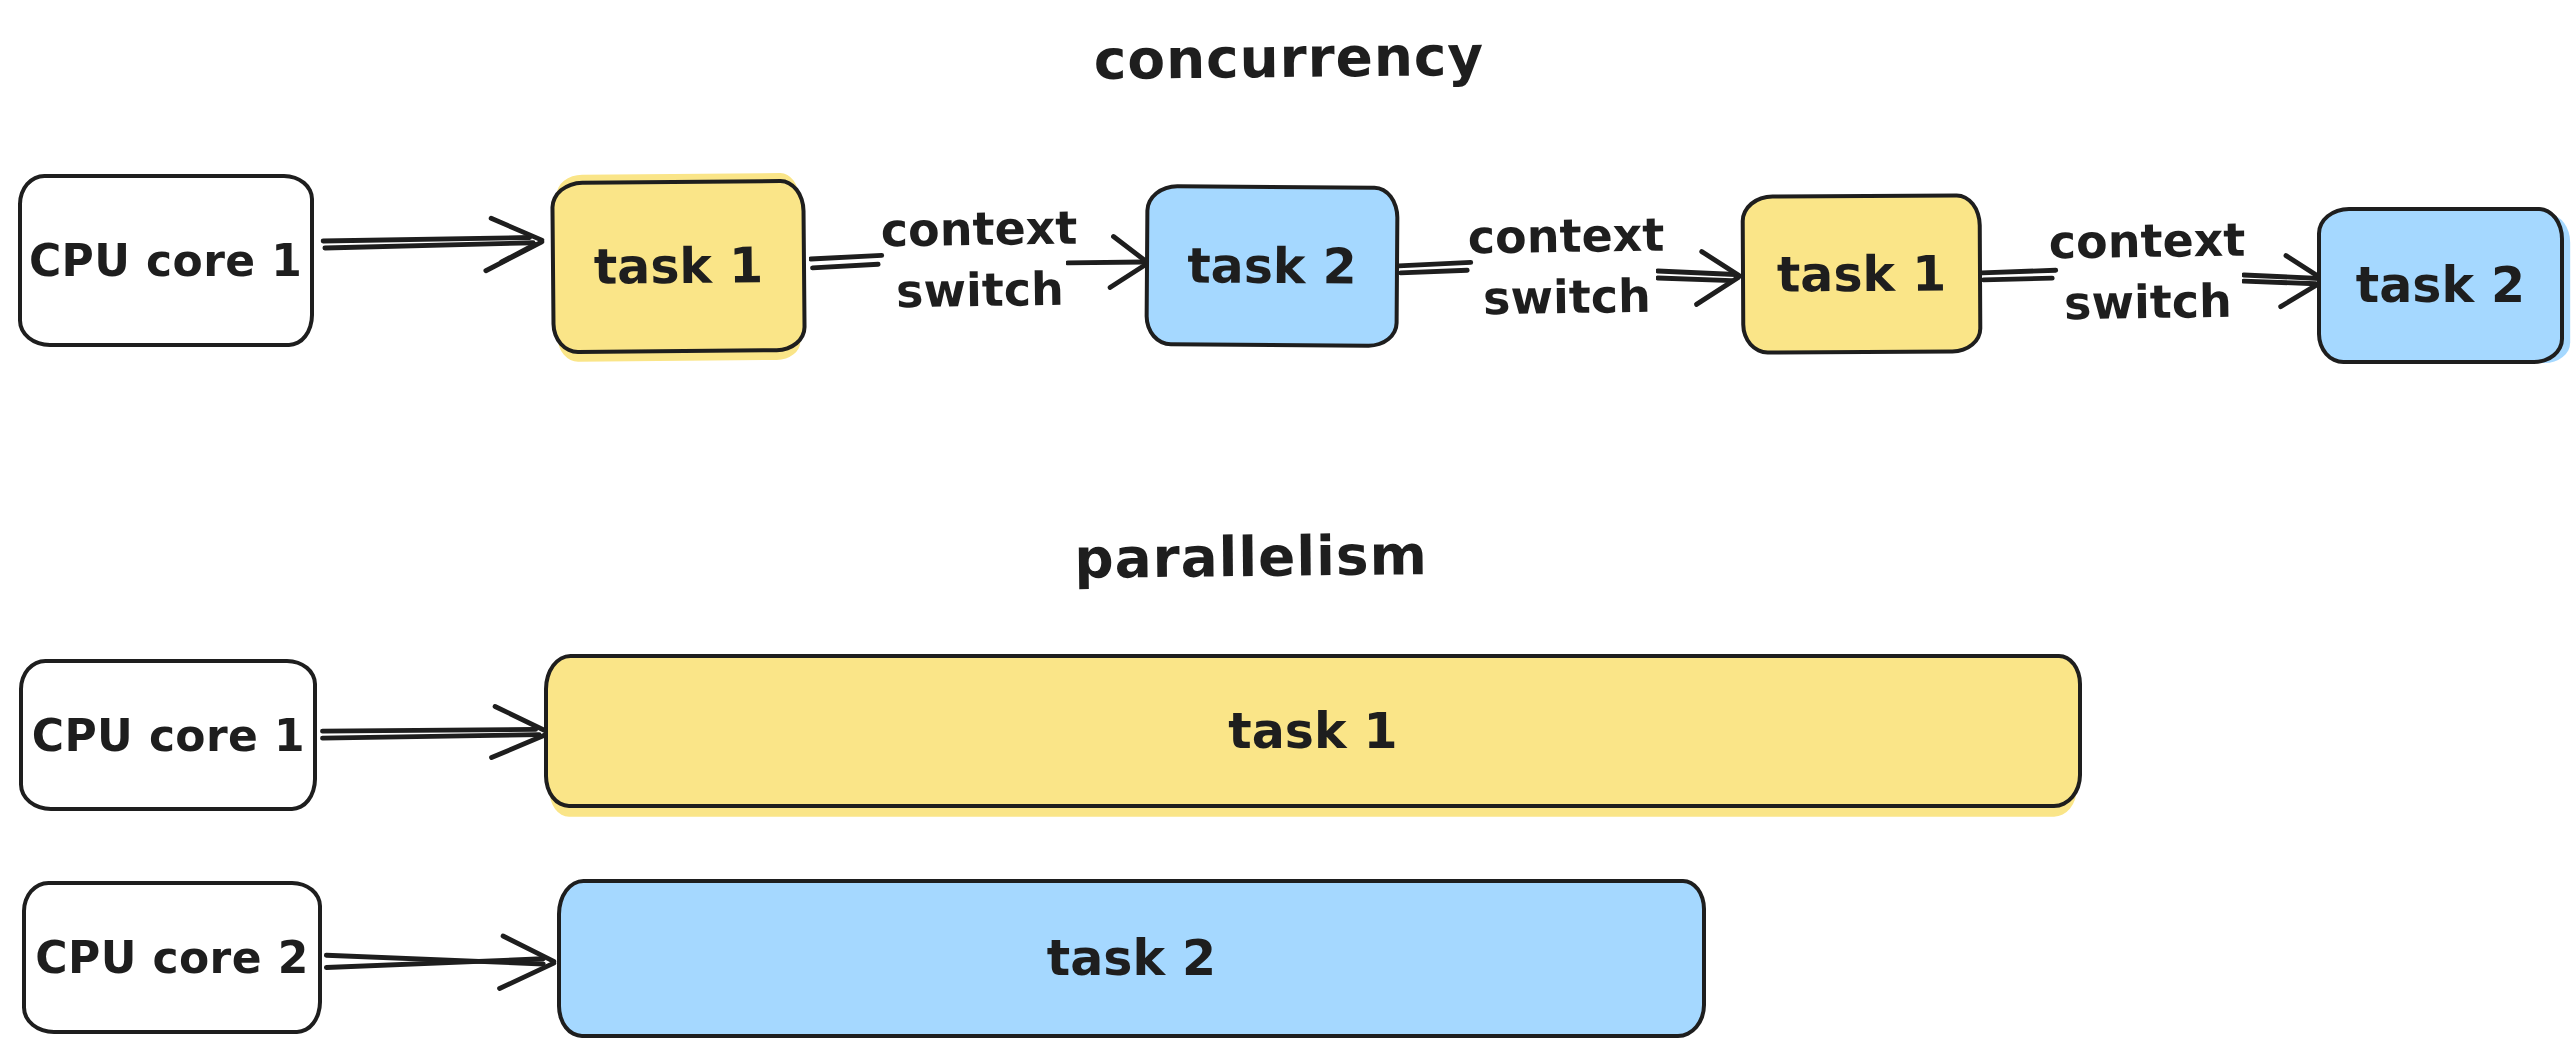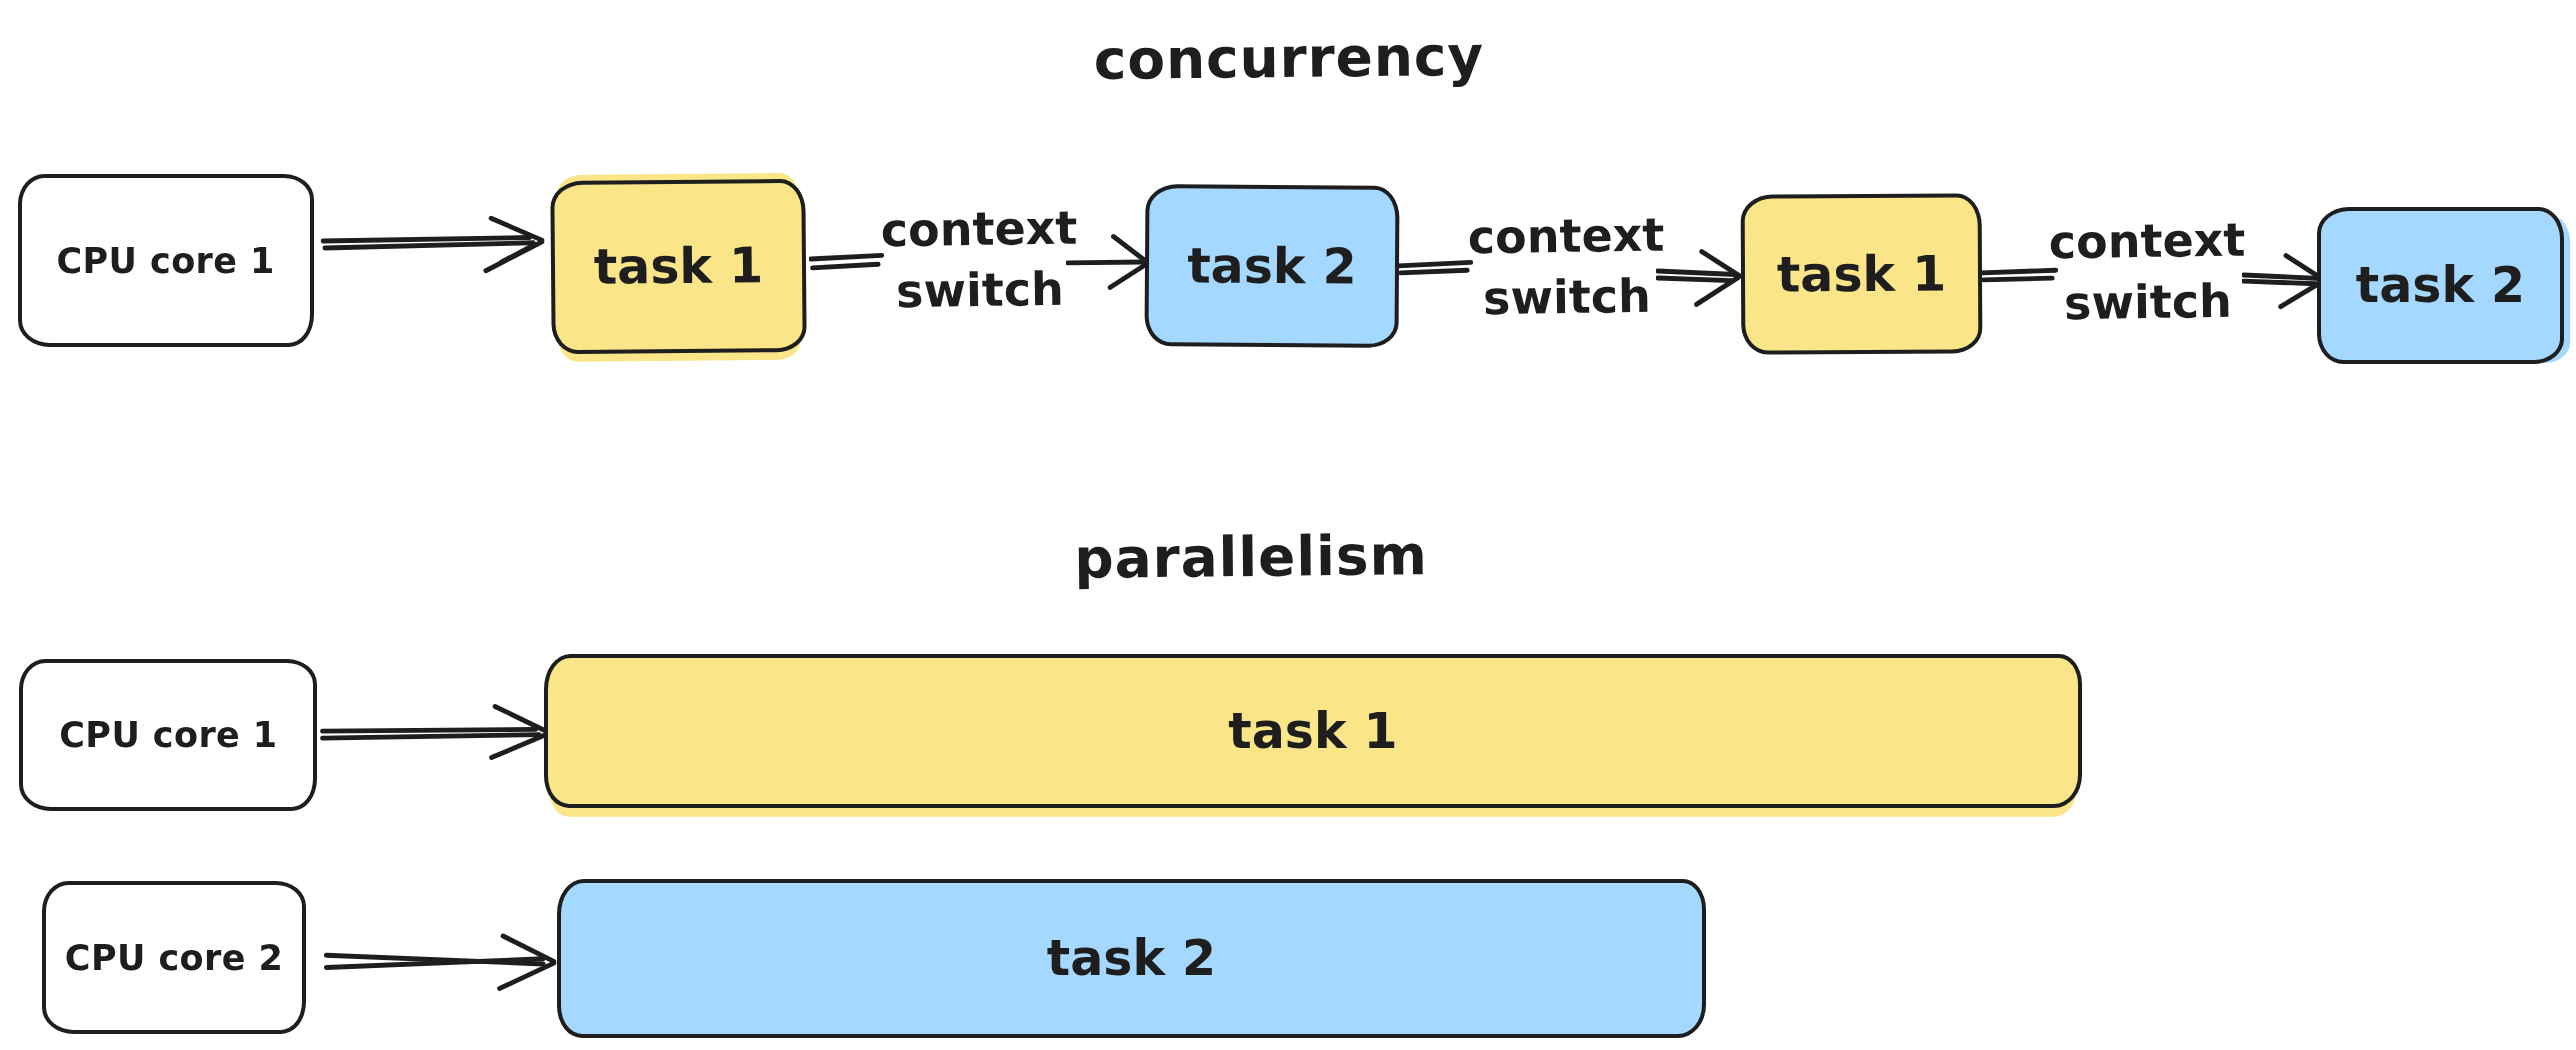--- a/index.html
+++ b/index.html
@@ -29,21 +29,21 @@
     border-radius: 32px 25px 30px 26.4px / 26.4px 32px 25px 30px;
     display: flex;
     align-items: center;
     justify-content: center;
     font-size: 49px;
     font-weight: 700;
     background: #ffffff;
     white-space: nowrap;
     z-index: 2;
   }
-  .box.cpu { font-size: 35px; letter-spacing: 0.4px; border-radius: 26.4px 30px 25px 32px / 30px 25px 32px 26.4px; }
+  .box.cpu { font-size: 44px; letter-spacing: 0.4px; border-radius: 26.4px 30px 25px 32px / 30px 25px 32px 26.4px; }
   .box.yellow { background: #fae588; }
   .box.blue  { background: #a5d8ff; }
   .box.bleed-v { box-shadow: 0 14px 0 -6.2px #fae588, 0 -12.3px 0 -6.2px #fae588; }
   .box.bleed-r { box-shadow: 10.6px 3.5px 0 -4.4px #a5d8ff; }
   .box.bleed-b { box-shadow: 0 14px 0 -5.3px #fae588; }
   .bar { border-radius: 26.4px 23px 28px 25px / 35px 30px 33px 32px; }
   .ctx-label {
     position: absolute;
     width: 247px;
     text-align: center;
@@ -150,21 +150,21 @@
     <path d="M4,34 L246,32"></path>
     <path d="M4,42 L250,38"></path>
     <path d="M200,6 L260,35"></path>
     <path d="M196,64 L260,37"></path>
   </svg>
 
   <div class="box yellow bar bleed-b" style="left:544px; top:654px; width:1538px; height:154px;">
     <span>task 1</span>
   </div>
 
-  <div class="box cpu" style="left:22px; top:881px; width:264px; height:153px;margin-left:20px;">
+  <div class="box cpu" style="left:22px; top:881px; width:300px; height:153px;">
     <span>CPU core 2</span>
   </div>
 
   <svg class="arrow" style="left:322px; top:929px;" width="251" height="63" viewBox="0 0 285 72">
     <path d="M4,30 L252,40"></path>
     <path d="M4,44 L252,34"></path>
     <path d="M206,8 L264,37"></path>
     <path d="M202,68 L264,39"></path>
   </svg>
 

